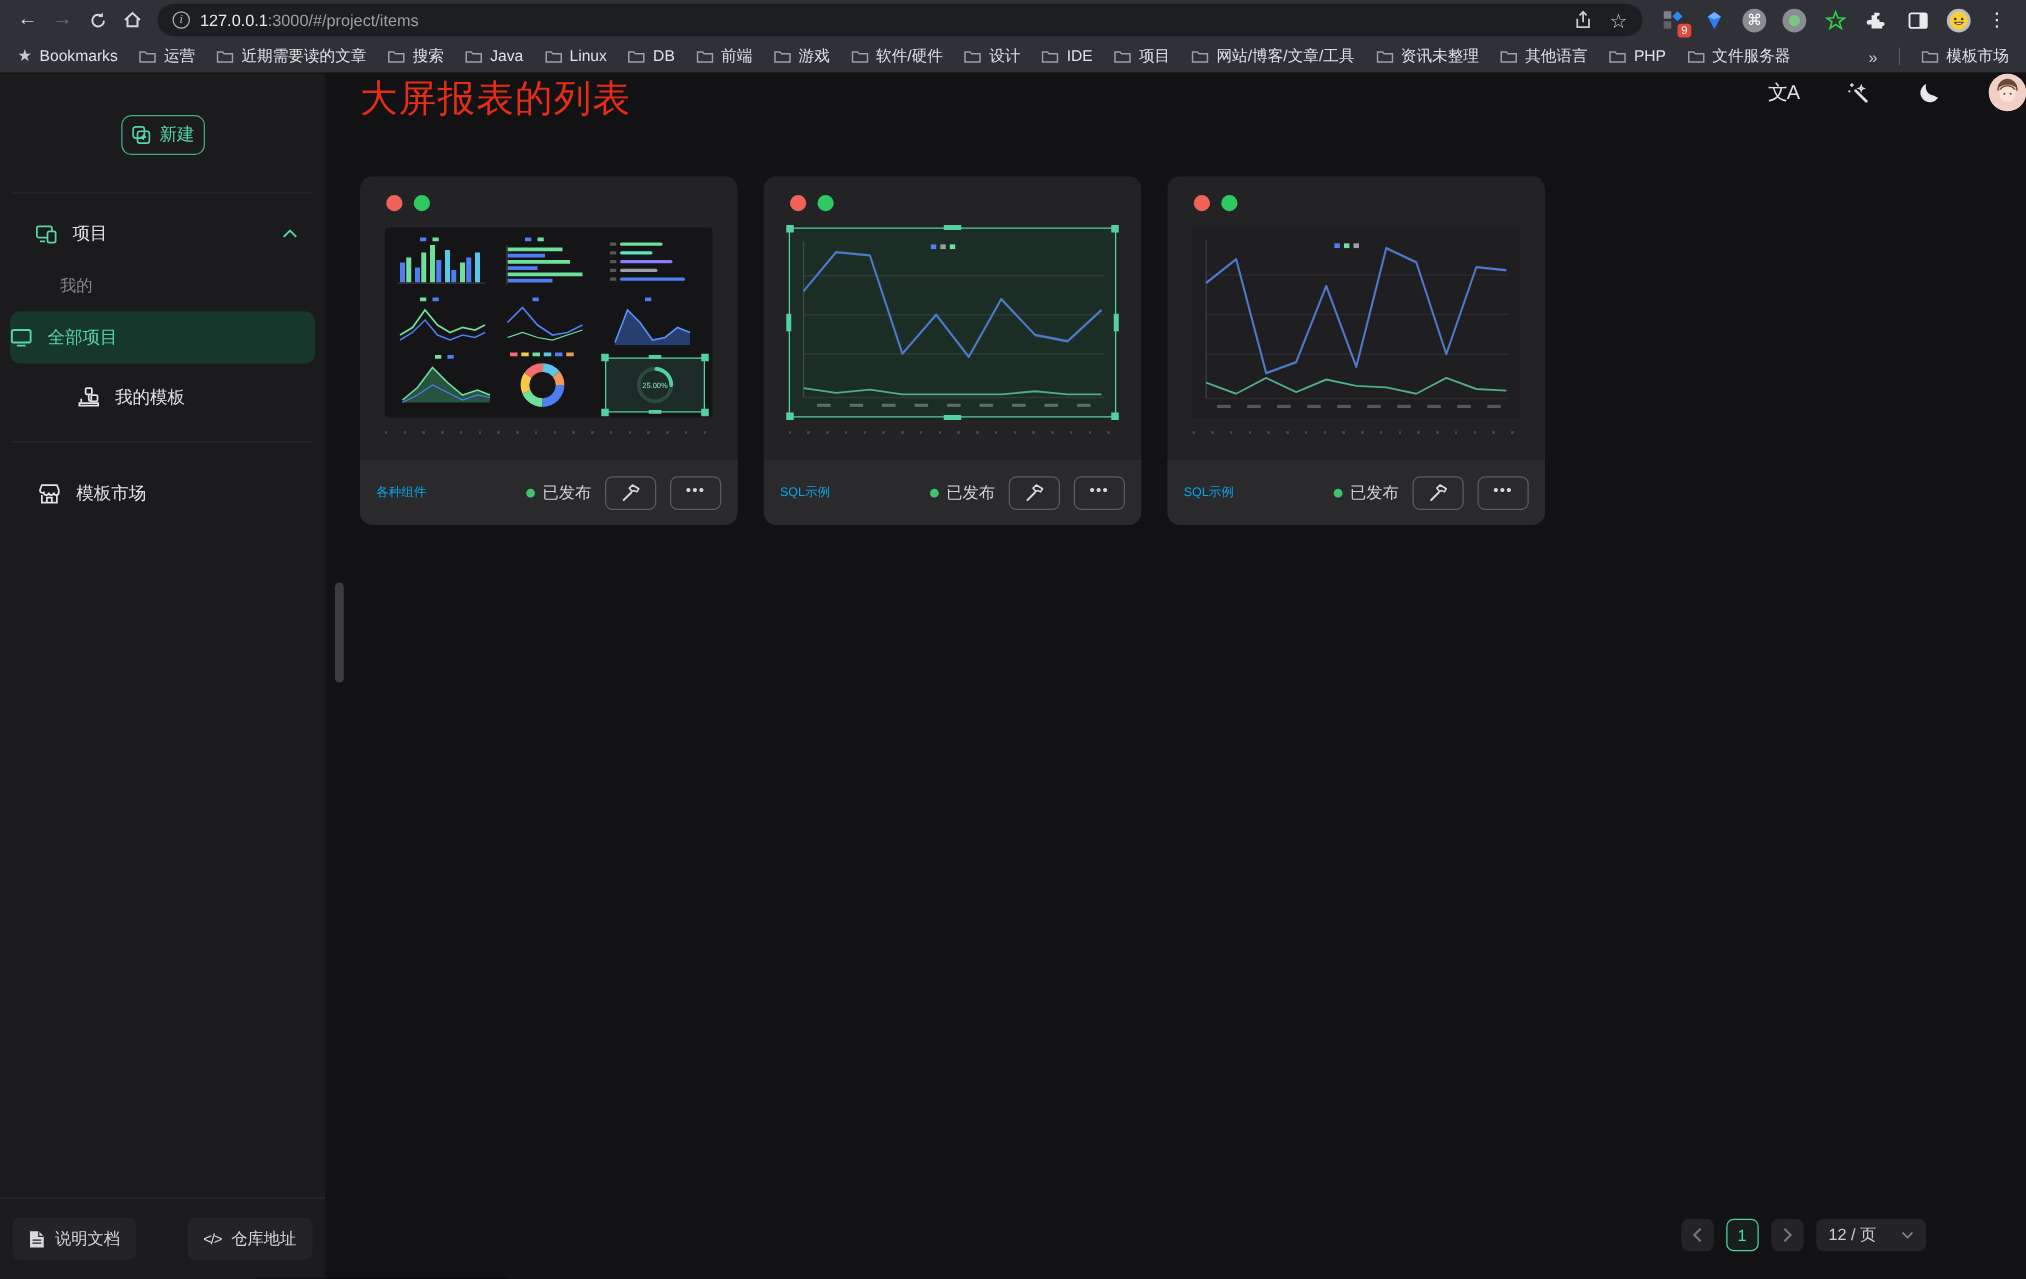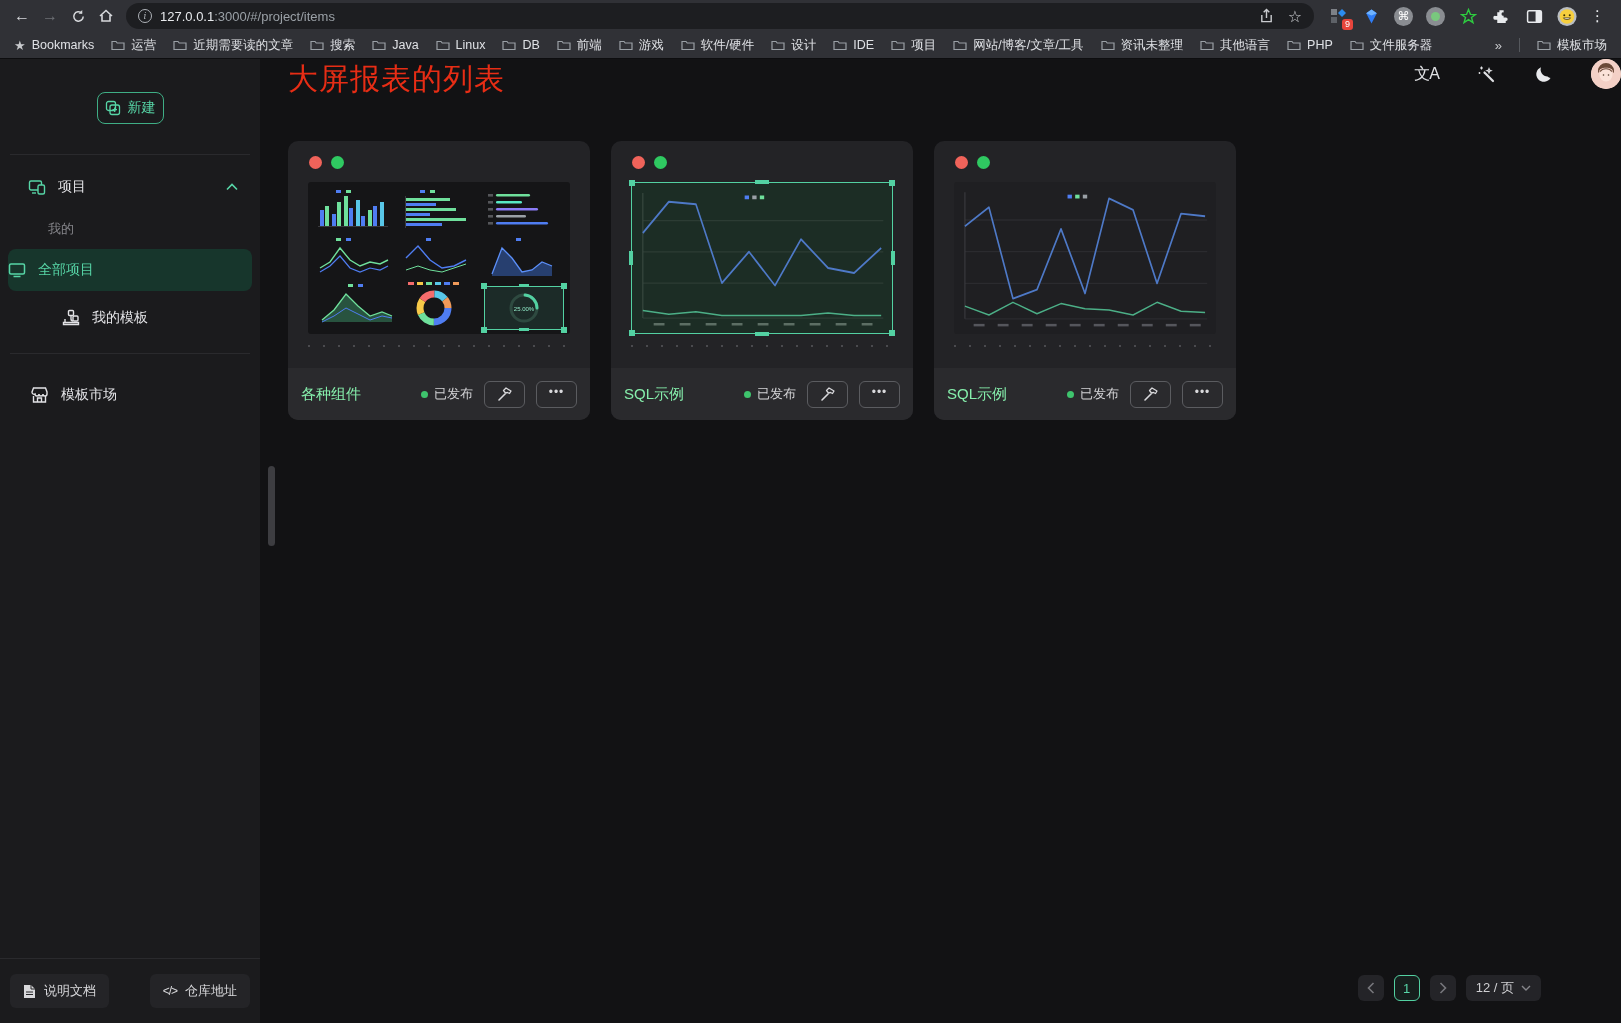--- a/index.html
+++ b/index.html
@@ -80,33 +80,33 @@
   .thumb2{background:#1c2d25;border:1px solid #53d1a2}
   .thumb3{background:#1f1f22}
   .handle{position:absolute;background:#53d1a2}
   .h-c{width:6px;height:6px}
   .h-h{width:14px;height:4px;left:50%;margin-left:-7px}
   .h-v{width:4px;height:14px;top:50%;margin-top:-7px}
   .dotted{margin:11px 20px 0;height:2px;
     background:repeating-linear-gradient(90deg,#4a4a4e 0 2px,transparent 2px 15px)}
   .card-footer{margin-top:auto;height:52px;background:#2a2a2d;border-radius:0 0 10px 10px;
     display:flex;align-items:center;padding:0 13px;gap:11px}
-  .card-title{color:#86efac;font-size:15px;flex:1;white-space:nowrap;overflow:hidden}
+  .card-title{color:#0ea5e9;font-size:10px;flex:1;white-space:nowrap;overflow:hidden}
   .status{display:flex;align-items:center;gap:6px;color:#d2d2d5;font-size:13px;flex:none}
   .status-dot{width:7px;height:7px;border-radius:50%;background:#3ec46d}
   .cbtn{width:41px;height:27px;border:1px solid #5b5c60;border-radius:6px;background:transparent;
     display:flex;align-items:center;justify-content:center;color:#d9d9dc;flex:none}
   .more-glyph{letter-spacing:1px;font-size:12px;color:#d9d9dc;line-height:0;margin-top:-4px}
 
   .scrollthumb{position:absolute;left:8px;top:407px;width:7px;height:80px;background:#3d3d41;border-radius:4px}
   .pagination{position:absolute;right:80px;bottom:22px;display:flex;align-items:center;gap:10px}
   .pg{min-width:26px;height:26px;background:#242428;border:none;border-radius:6px;color:#77777c;
     display:flex;align-items:center;justify-content:center;font-size:14px}
   .pg-current{background:rgba(83,209,162,.07);border:1px solid #53d1a2;color:#57d6a7;font-size:13px}
-  .pg-size{padding:0 10px;color:#cfcfd2;font-size:13px;gap:7px}
+  .pg-size{padding:0 10px;color:#cfcfd2;font-size:13px;gap:20px}
   .pg-size .chev{color:#85858a;font-size:10px}
 </style>
 </head>
 <body>
 
 <div class="window">
 
 
   <div class="toolbar">
     <span class="nav-ic">←</span>

